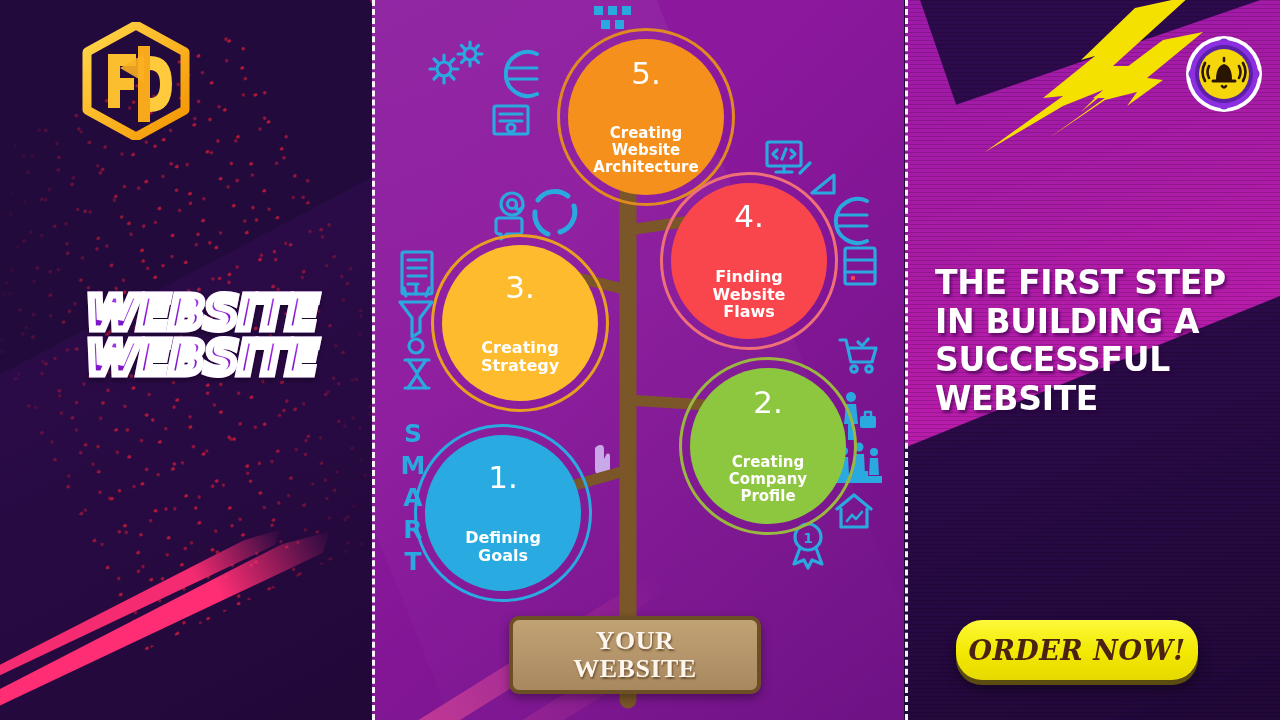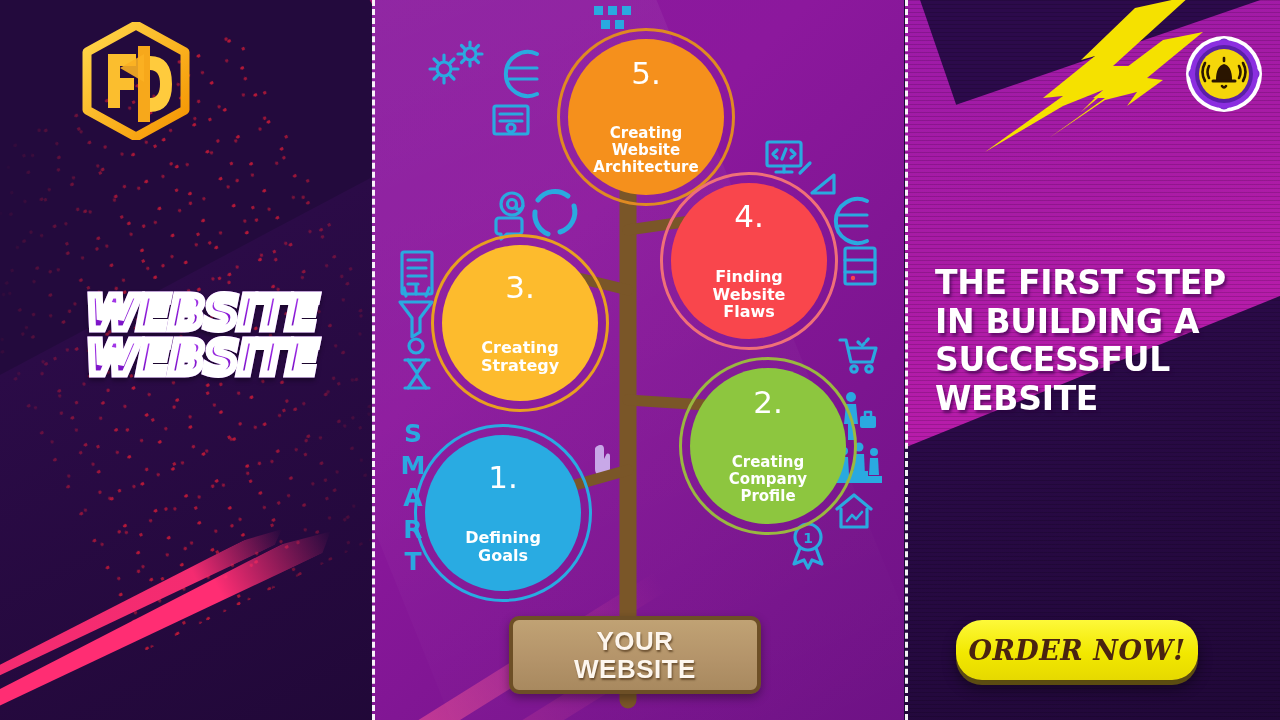--- a/index.html
+++ b/index.html
@@ -133,21 +133,21 @@
   }
 
   .website-sign {
     position:absolute; left:509px; top:616px; width:252px; height:78px;
     background:linear-gradient(180deg,#c0a274 0%,#b4946a 55%,#a8895f 100%);
     border:4px solid #6d4f26; border-radius:10px;
     display:flex; flex-direction:column; align-items:center; justify-content:center;
     box-shadow:0 4px 10px rgba(0,0,0,.35);
   }
   .website-sign span {
-    font-family:Liberation Sans, sans-serif; font-weight:700; font-size:26px;
+    font-family:Liberation Serif, serif; font-weight:700; font-size:26px;
     color:#fdf6ee; line-height:1.08; letter-spacing:.5px;
     text-shadow:1px 2px 2px rgba(60,35,10,.6);
   }
 
   
   .panel-right {
     position:absolute; left:905px; top:0; width:375px; height:720px;
     background:linear-gradient(160deg,#9c1aa8 0%,#a81ba5 30%,#b91cab 55%,#8f149a 100%);
     overflow:hidden;
   }

